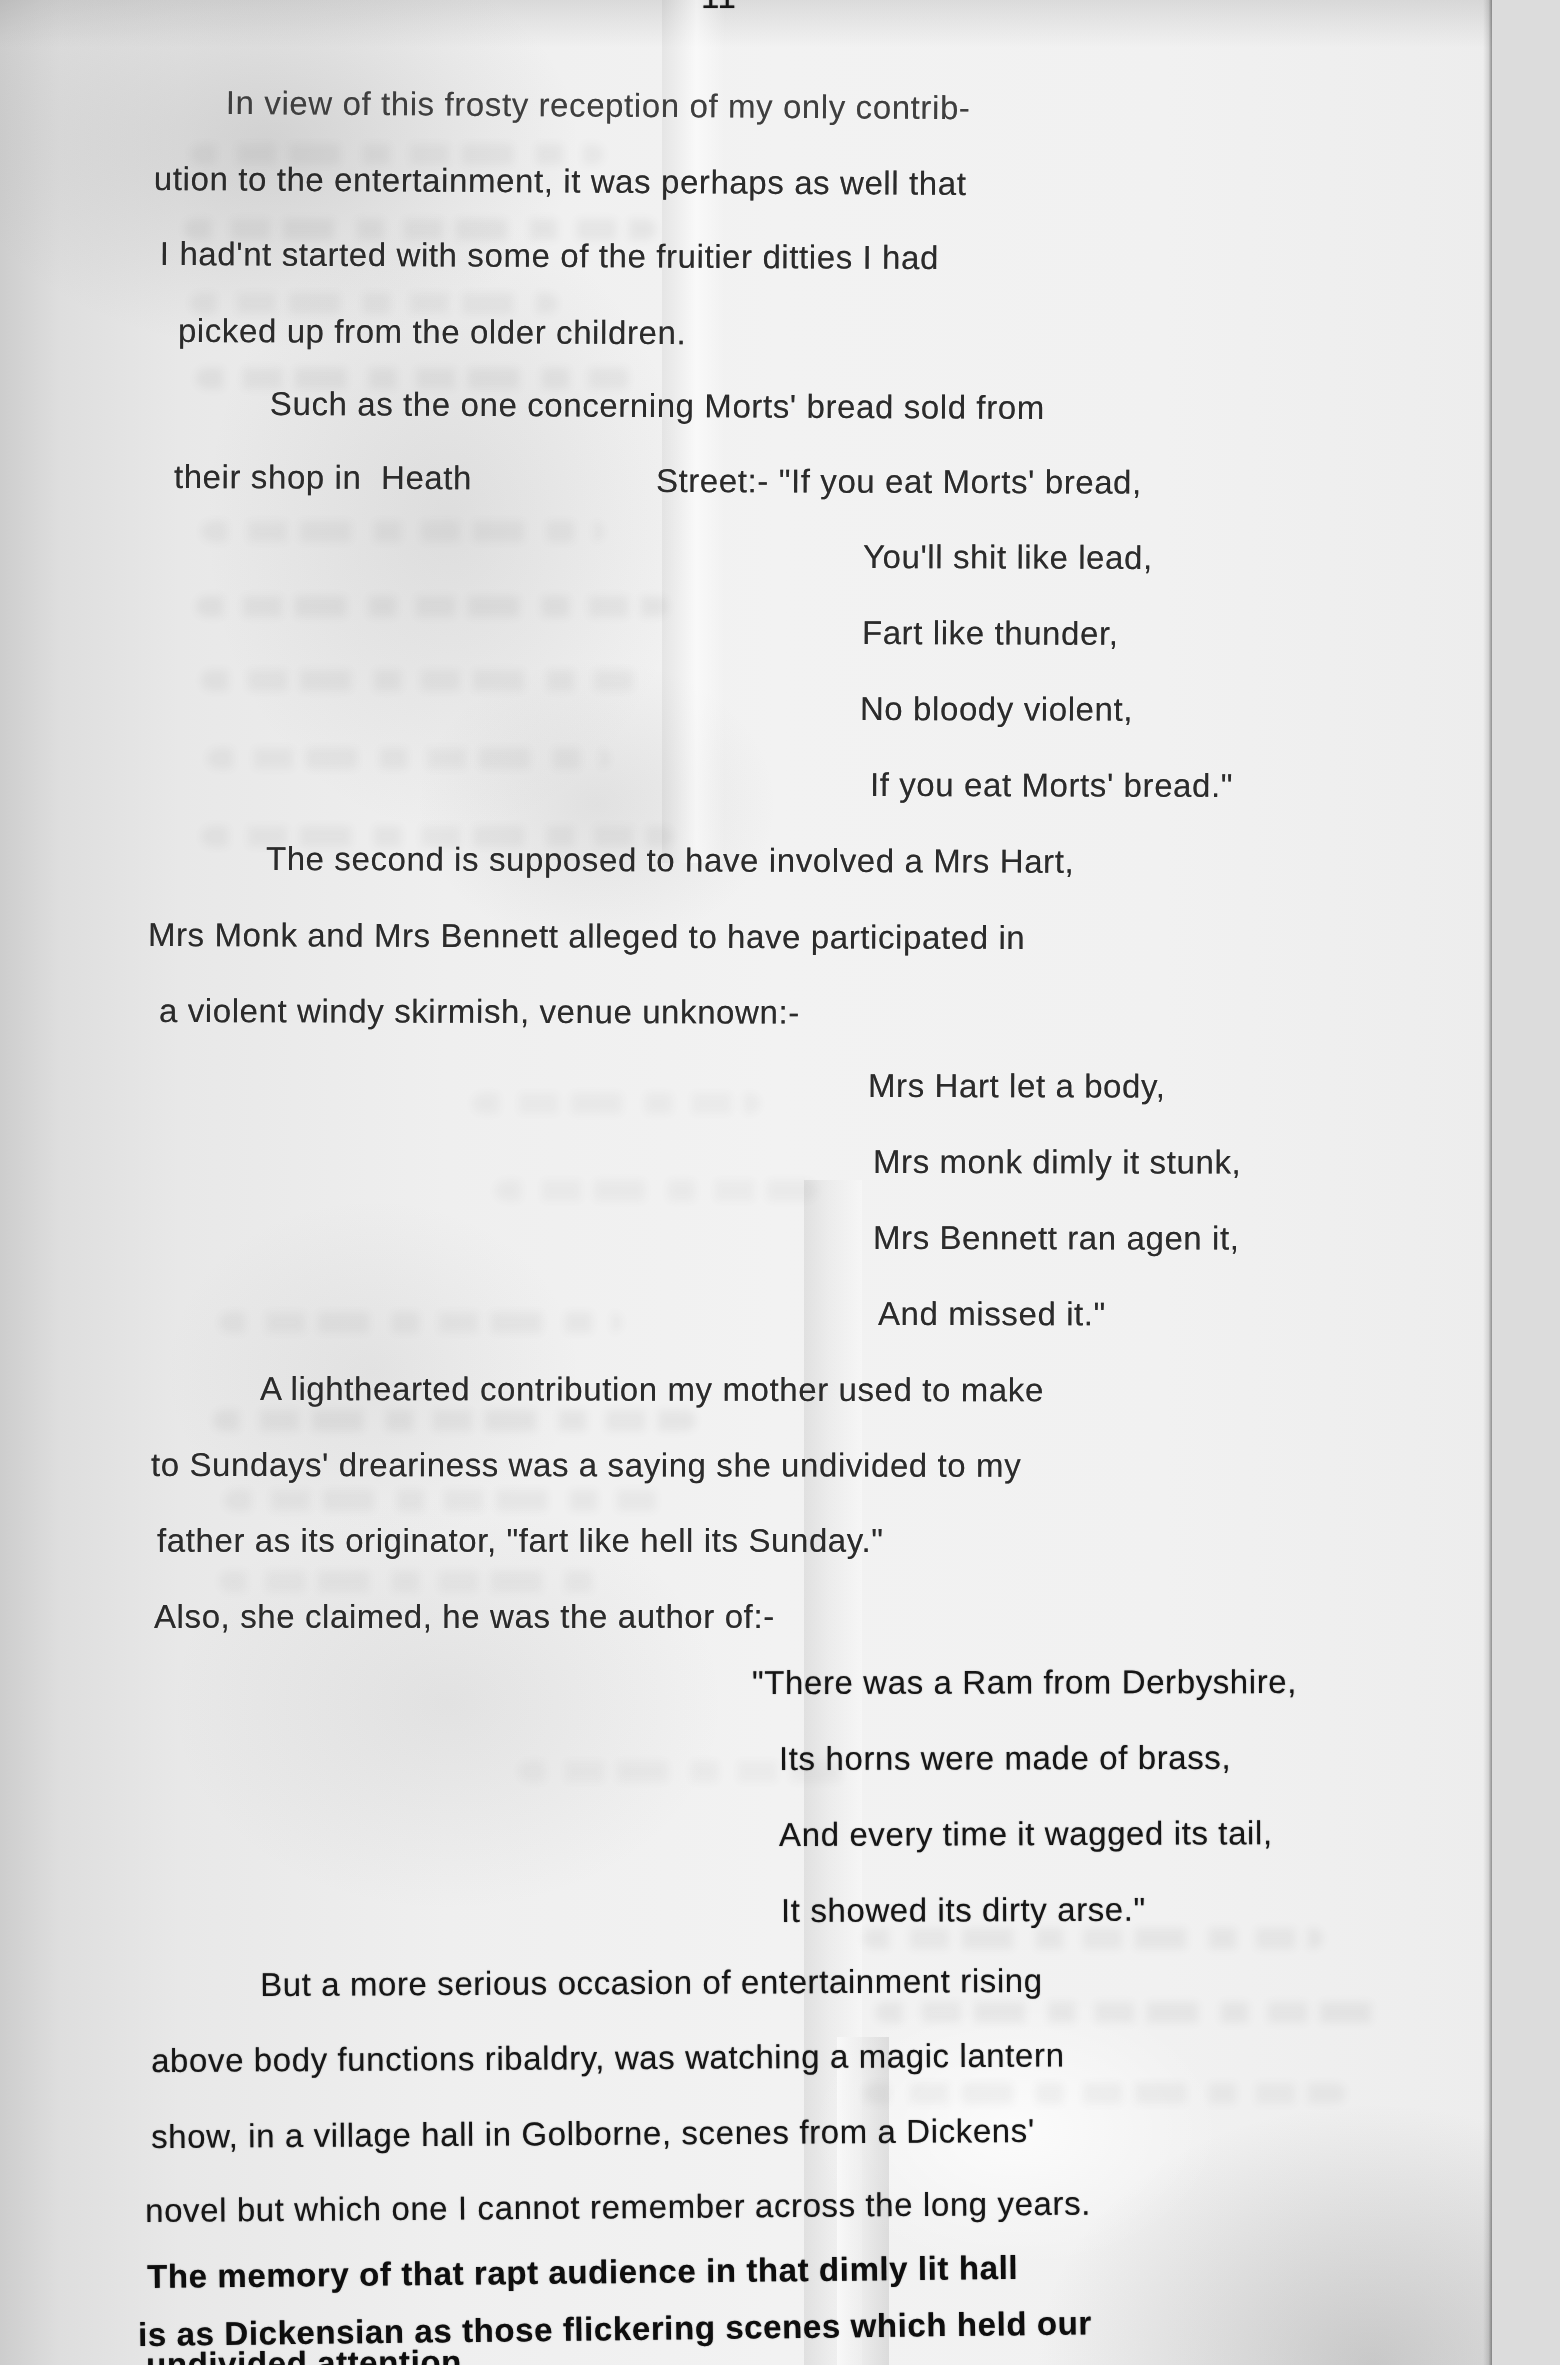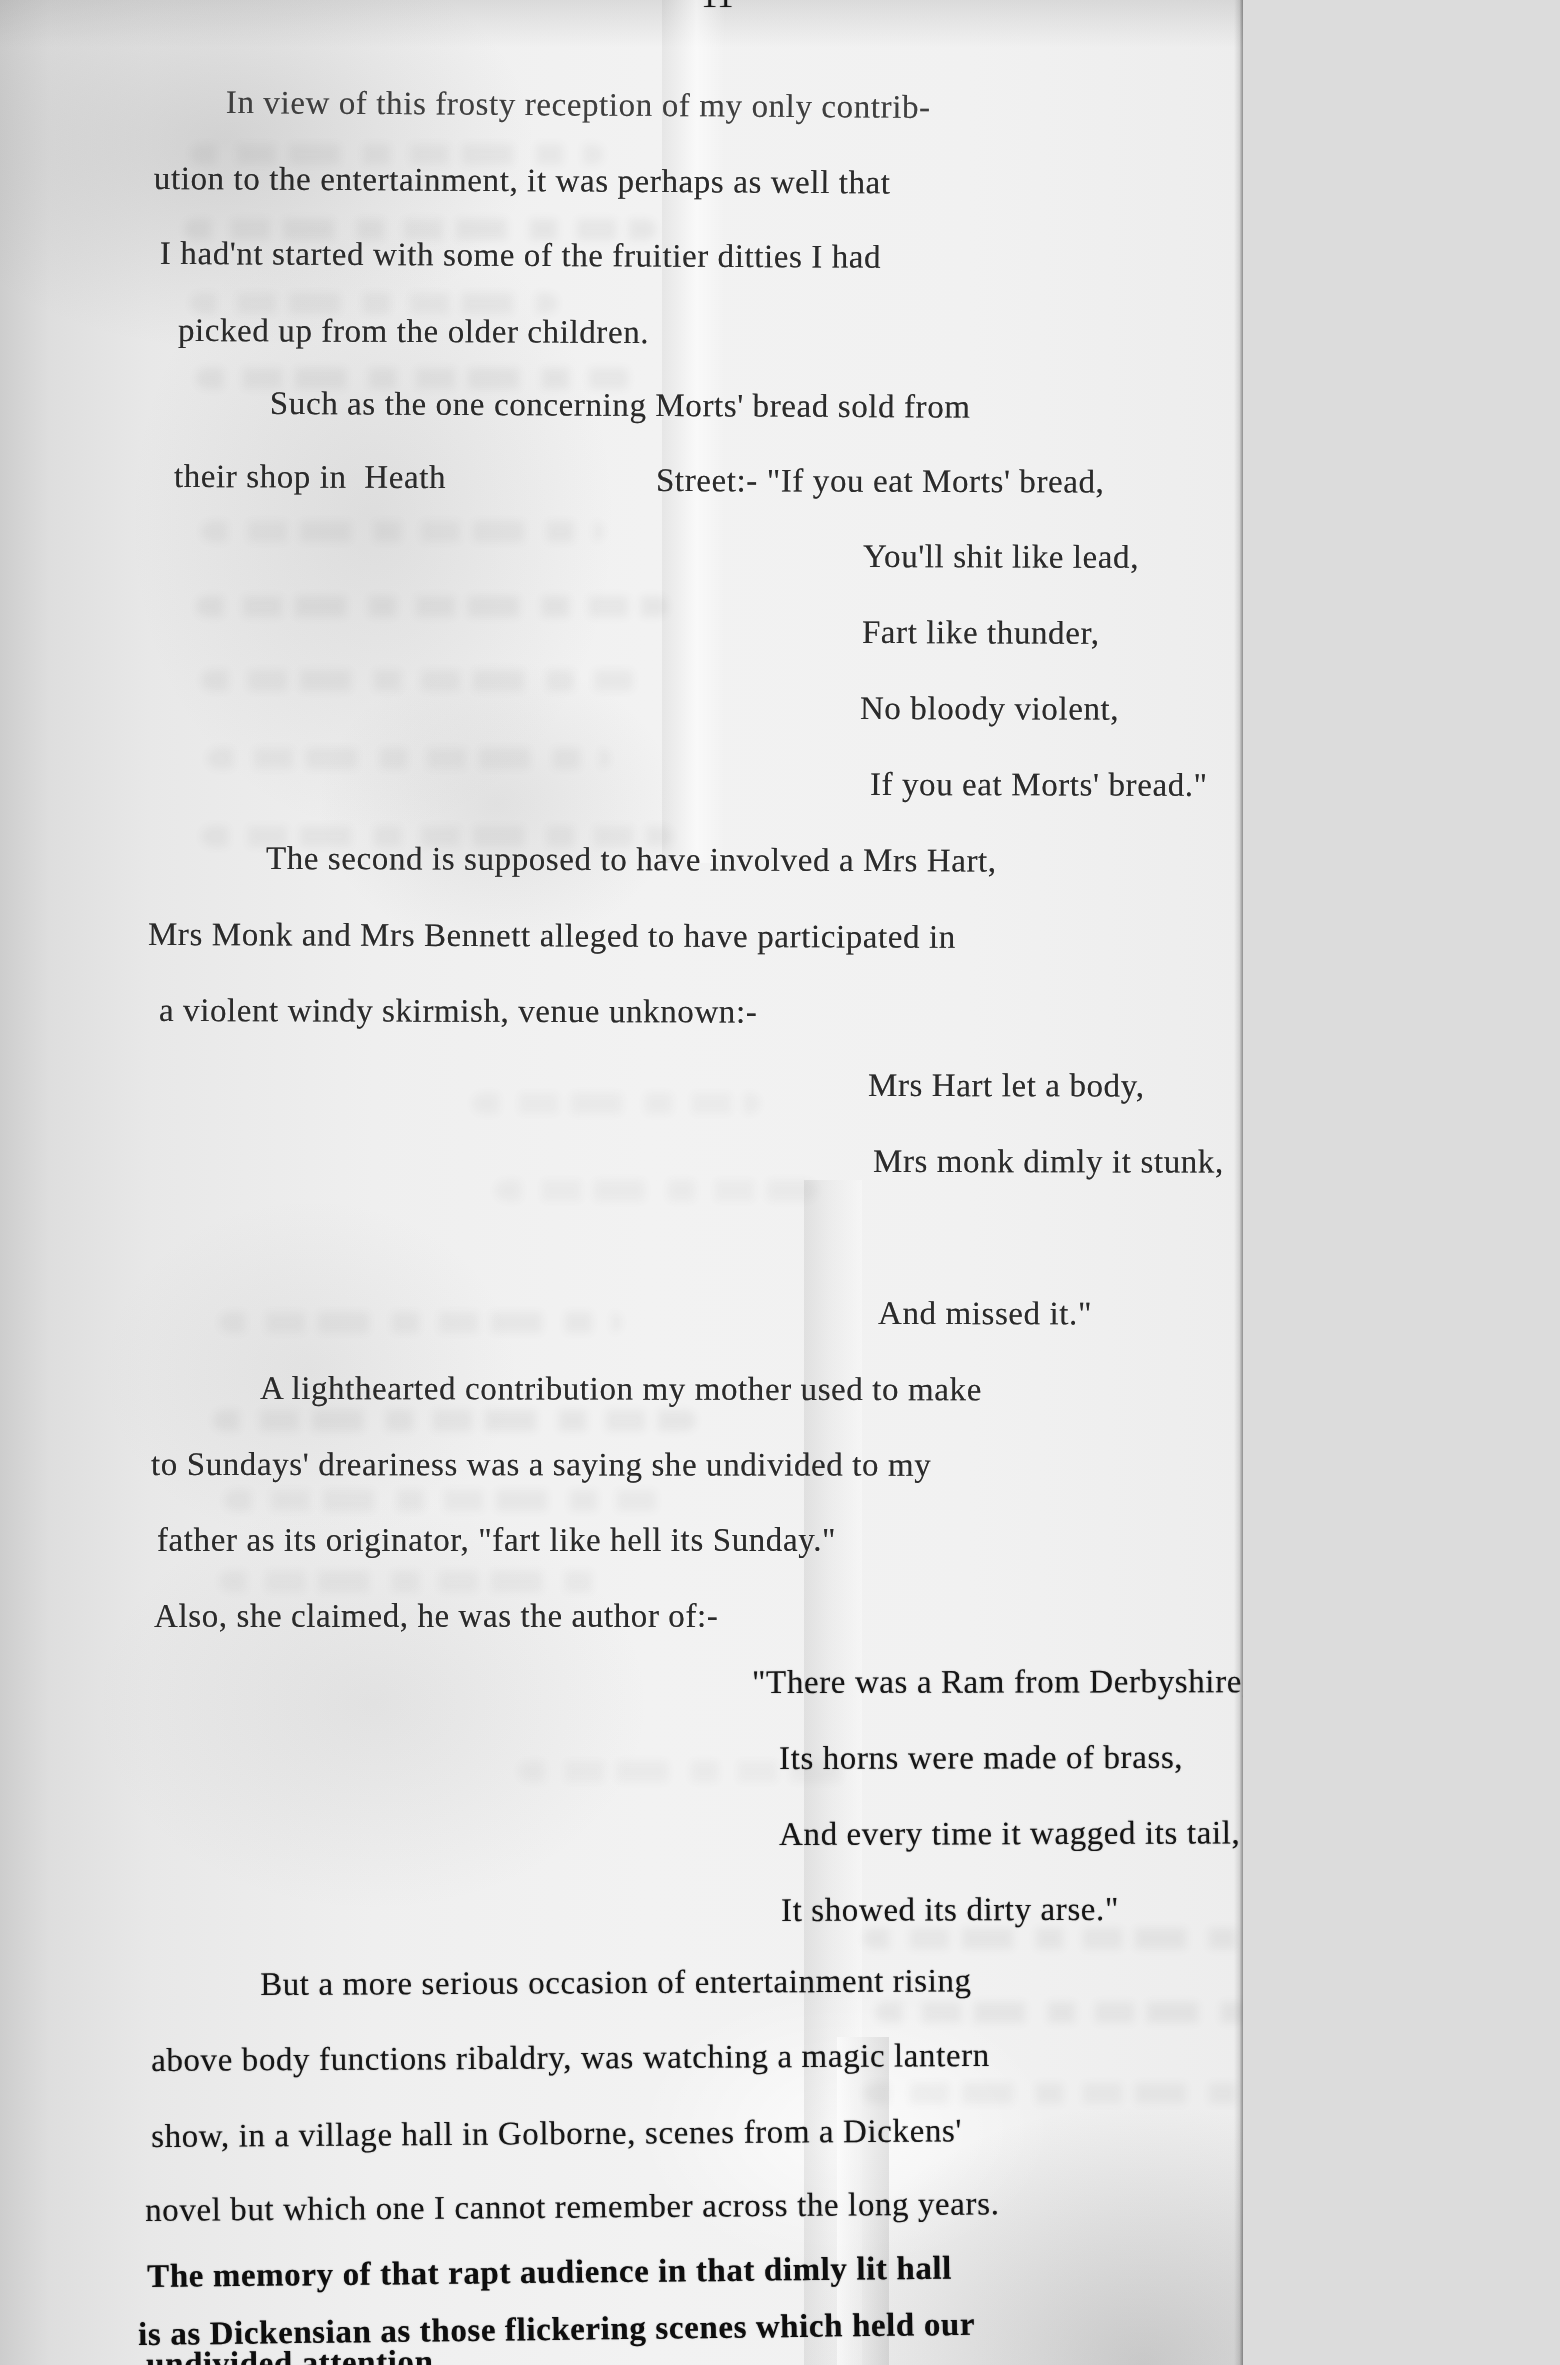--- a/index.html
+++ b/index.html
@@ -1,18 +1,18 @@
 <!DOCTYPE html>
 <html style="font-size:9.2px"><head>
 <meta charset="utf-8">
 <style>
   html,body{margin:0;padding:0;background:#dcdcdc;}
   #page{
-    position:relative;width:1243px;height:2366px;overflow:hidden;
-    font-family:Liberation Serif, serif;
+    position:relative;width:1492px;height:2366px;overflow:hidden;
+    font-family:Liberation Sans, sans-serif;
     background:
       radial-gradient(518px 345px at 18% 6%, rgba(110,110,110,.20), transparent 60%),
       radial-gradient(403px 518px at 30% 22%, rgba(120,120,120,.15), transparent 60%),
       radial-gradient(299px 242px at 40% 34%, rgba(120,120,120,.13), transparent 60%),
       radial-gradient(345px 288px at 25% 58%, rgba(130,130,130,.10), transparent 60%),
       radial-gradient(460px 345px at 30% 72%, rgba(120,120,120,.11), transparent 60%),
       radial-gradient(518px 403px at 92% 100%, rgba(90,90,90,.26), transparent 65%),
       radial-gradient(345px 230px at 68% 90%, rgba(255,255,255,.75), transparent 60%),
       linear-gradient(180deg, rgba(100,100,100,.16) 0%, transparent 2%),
       linear-gradient(90deg,#cdcdcd 0%,#dedede 4%,#e8e8e8 12%,#efefef 30%,#f2f2f2 52%,#f1f1f1 78%,#ededed 100%);
@@ -84,20 +84,21 @@
   <div class="line" style="left:656px;top:464px;transform:rotate(.2deg)">Street:- "If you eat Morts' bread,</div>
   <div class="line" style="left:863px;top:540px;transform:rotate(.2deg)">You'll shit like lead,</div>
   <div class="line" style="left:862px;top:616px;transform:rotate(.2deg)">Fart like thunder,</div>
   <div class="line" style="left:860px;top:692px;transform:rotate(.15deg)">No bloody violent,</div>
   <div class="line" style="left:870px;top:768px;transform:rotate(.15deg)">If you eat Morts' bread."</div>
   <div class="line" style="left:266px;top:842px;transform:rotate(.2deg)">The second is supposed to have involved a Mrs Hart,</div>
   <div class="line" style="left:148px;top:918px;transform:rotate(.2deg)">Mrs Monk and Mrs Bennett alleged to have participated in</div>
   <div class="line" style="left:159px;top:994px;transform:rotate(.15deg)">a violent windy skirmish, venue unknown:-</div>
   <div class="line" style="left:868px;top:1069px;transform:rotate(.1deg)">Mrs Hart let a body,</div>
   <div class="line" style="left:873px;top:1145px;transform:rotate(.1deg)">Mrs monk dimly it stunk,</div>
+  <div class="line" style="left:873px;top:1221px;transform:rotate(.1deg)">Mrs Bennett ran agen it,</div>
   <div class="line" style="left:878px;top:1297px;transform:rotate(.1deg)">And missed it."</div>
   <div class="line" style="left:260px;top:1372px;transform:rotate(.1deg)">A lighthearted contribution my mother used to make</div>
   <div class="line" style="left:151px;top:1448px;transform:rotate(.05deg)">to Sundays' dreariness was a saying she undivided to my</div>
   <div class="line" style="left:157px;top:1524px">father as its originator, "fart like hell its Sunday."</div>
   <div class="line" style="left:154px;top:1600px">Also, she claimed, he was the author of:-</div>
   <div class="line dark" style="left:752px;top:1666px;transform:rotate(-.1deg)">"There was a Ram from Derbyshire,</div>
   <div class="line dark" style="left:779px;top:1742px;transform:rotate(-.15deg)">Its horns were made of brass,</div>
   <div class="line dark" style="left:779px;top:1818px;transform:rotate(-.2deg)">And every time it wagged its tail,</div>
   <div class="line dark" style="left:781px;top:1894px;transform:rotate(-.2deg)">It showed its dirty arse."</div>
   <div class="line dark" style="left:260px;top:1968px;transform:rotate(-.3deg)">But a more serious occasion of entertainment rising</div>

